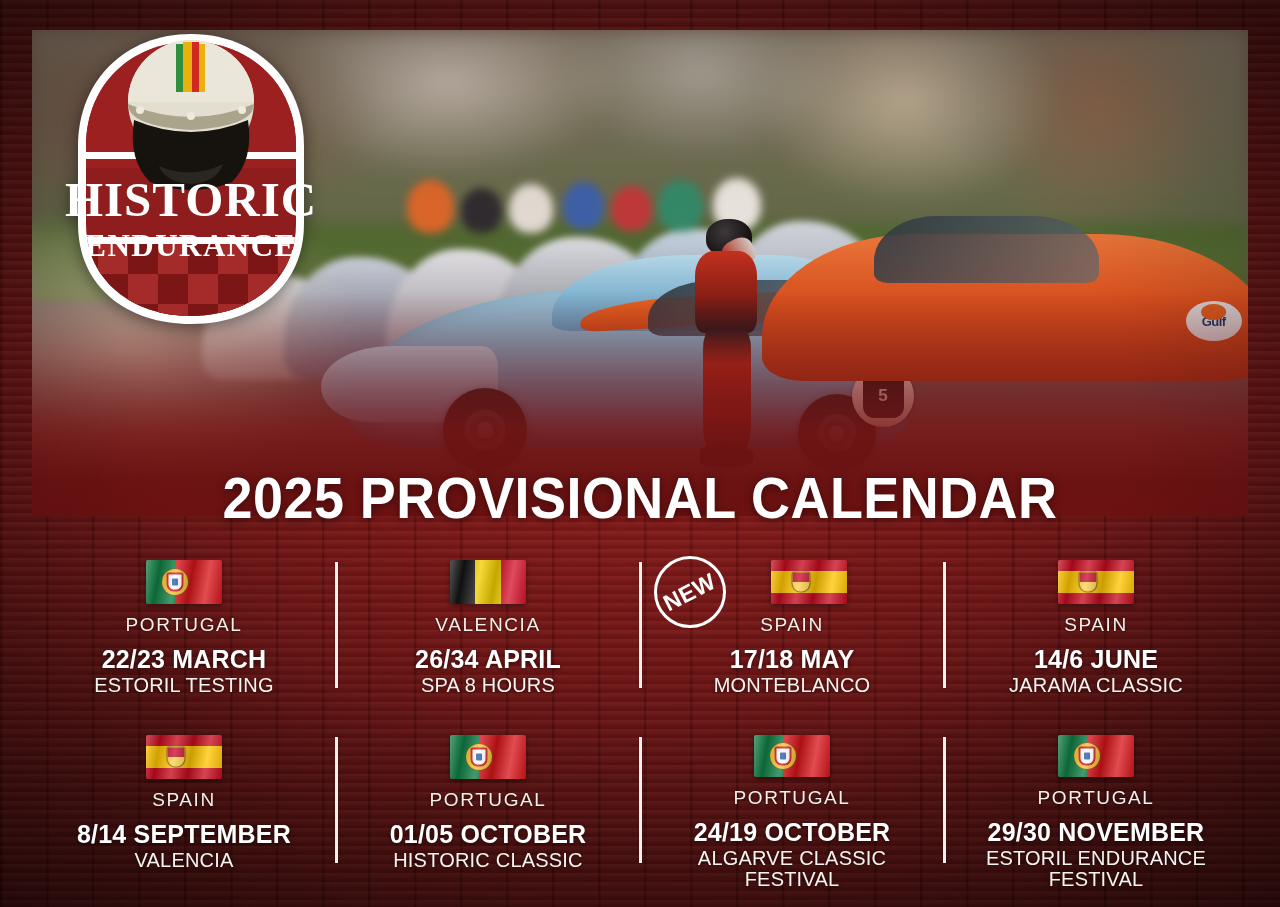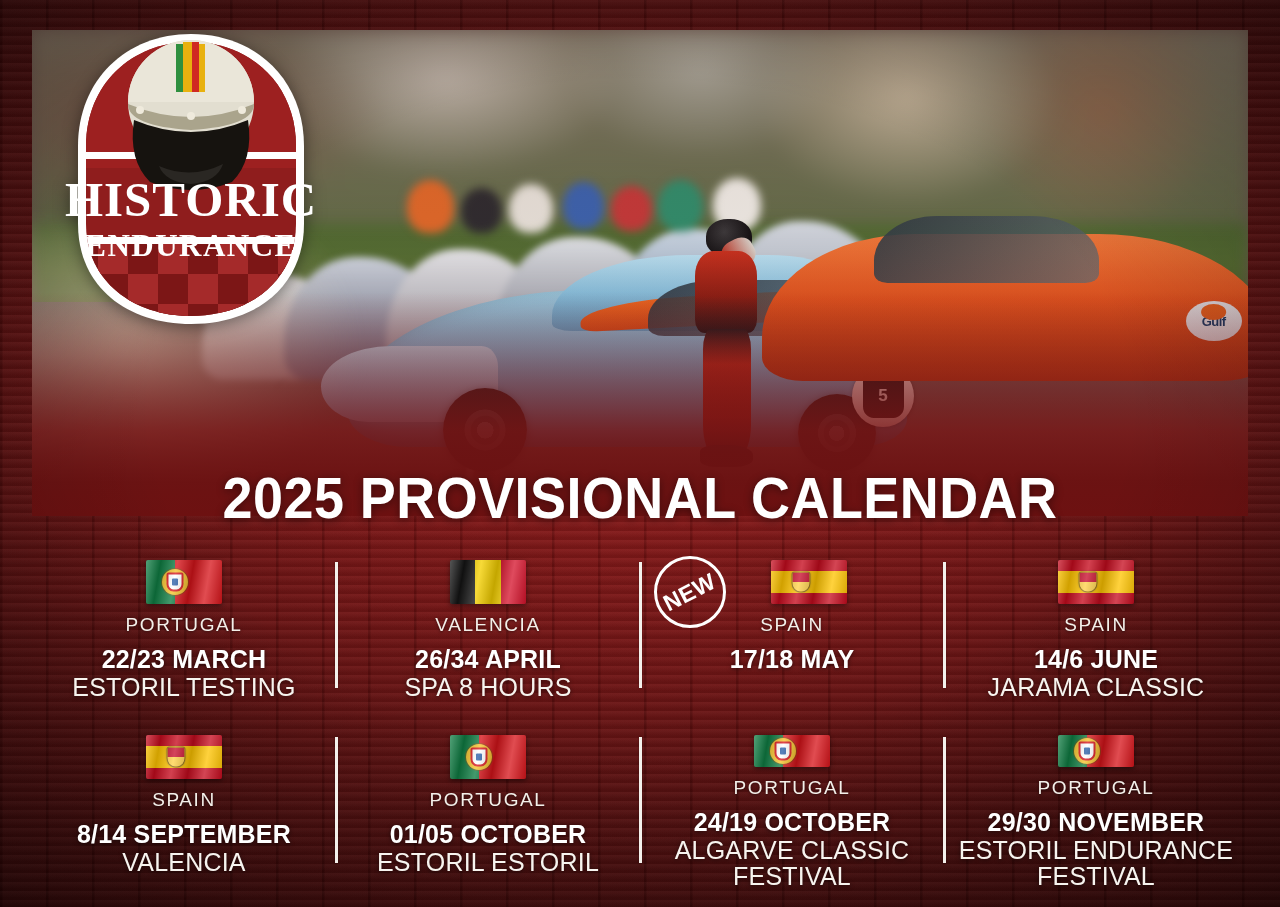--- a/index.html
+++ b/index.html
@@ -290,21 +290,21 @@
     color:#f3efe9; font-size:19px; letter-spacing:1.6px; font-weight:400;
     text-shadow:0 1px 3px rgba(0,0,0,0.5);
   }
   .dates{
     margin-top:9px;
     color:#ffffff; font-size:25px; font-weight:700; letter-spacing:0.2px;
     text-shadow:0 1px 4px rgba(0,0,0,0.55);
   }
   .venue{
     margin-top:1px;
-    color:#f7f4ef; font-size:25px; font-weight:400; line-height:1.02;
+    color:#f7f4ef; font-size:20px; font-weight:400; line-height:1.02;
     text-align:center; letter-spacing:0.2px;
     text-shadow:0 1px 4px rgba(0,0,0,0.55);
     white-space:pre-line;
   }
   
   .new-badge{
     position:absolute; left:14px; top:2px;
     width:72px; height:72px; border-radius:50%;
     border:3px solid #ffffff;
     display:flex; align-items:center; justify-content:center;
@@ -462,20 +462,21 @@
       <div class="cell has-badge">
         <div class="new-badge">
           <span>NEW</span>
         </div>
         <div class="flag es">
             <span class="emblem"></span>
             <span class="wave"></span>
           </div>
         <div class="country">SPAIN</div>
         <div class="dates">17/18 MAY</div>
+        <div class="venue">MONTEBLANCO</div>
       </div>
 
       <div class="cell">
         <div class="flag es">
             <span class="emblem"></span>
             <span class="wave"></span>
           </div>
         <div class="country">SPAIN</div>
         <div class="dates">14/6 JUNE</div>
         <div class="venue">JARAMA CLASSIC</div>
@@ -493,21 +494,21 @@
         <div class="venue">VALENCIA</div>
       </div>
 
       <div class="cell">
         <div class="flag pt">
             <span class="emblem"></span>
             <span class="wave"></span>
           </div>
         <div class="country">PORTUGAL</div>
         <div class="dates">01/05 OCTOBER</div>
-        <div class="venue">ESTORIL ESTORIL</div>
+        <div class="venue">HISTORIC CLASSIC</div>
       </div>
 
       <div class="cell">
         <div class="flag pt">
             <span class="emblem"></span>
             <span class="wave"></span>
           </div>
         <div class="country">PORTUGAL</div>
         <div class="dates">24/19 OCTOBER</div>
         <div class="venue">ALGARVE CLASSIC

